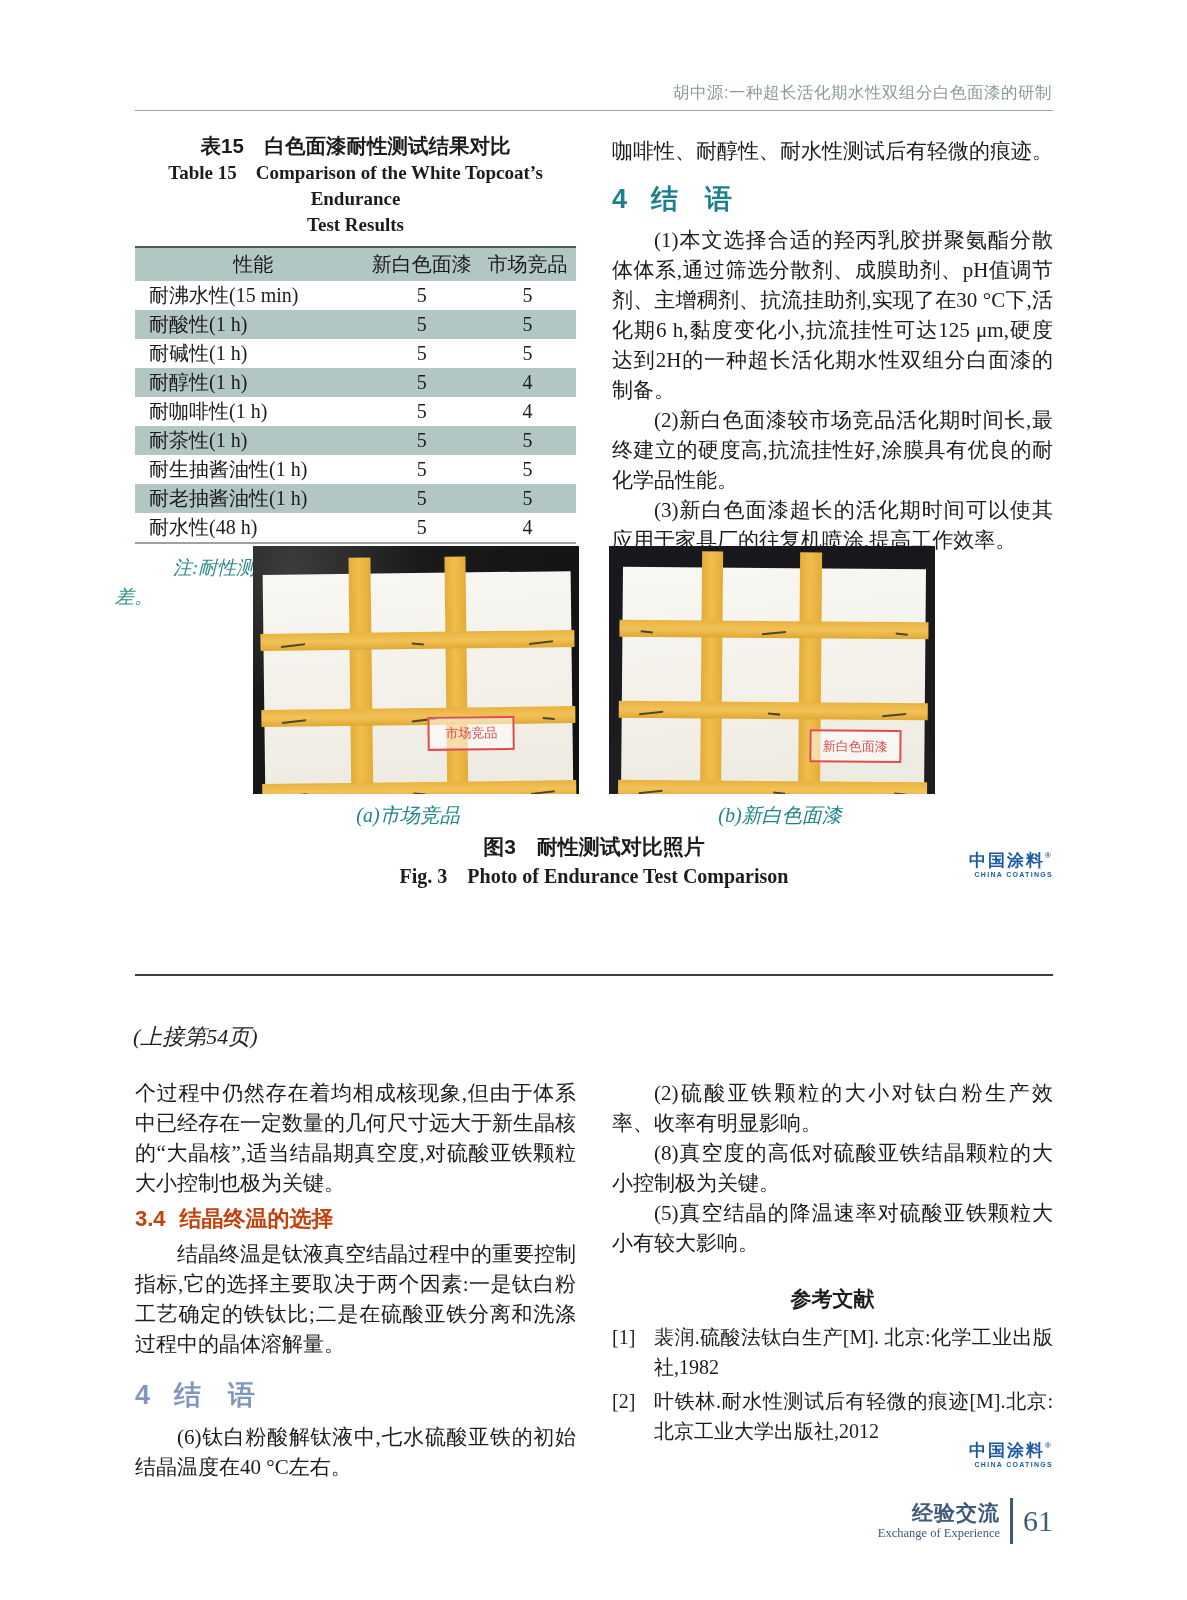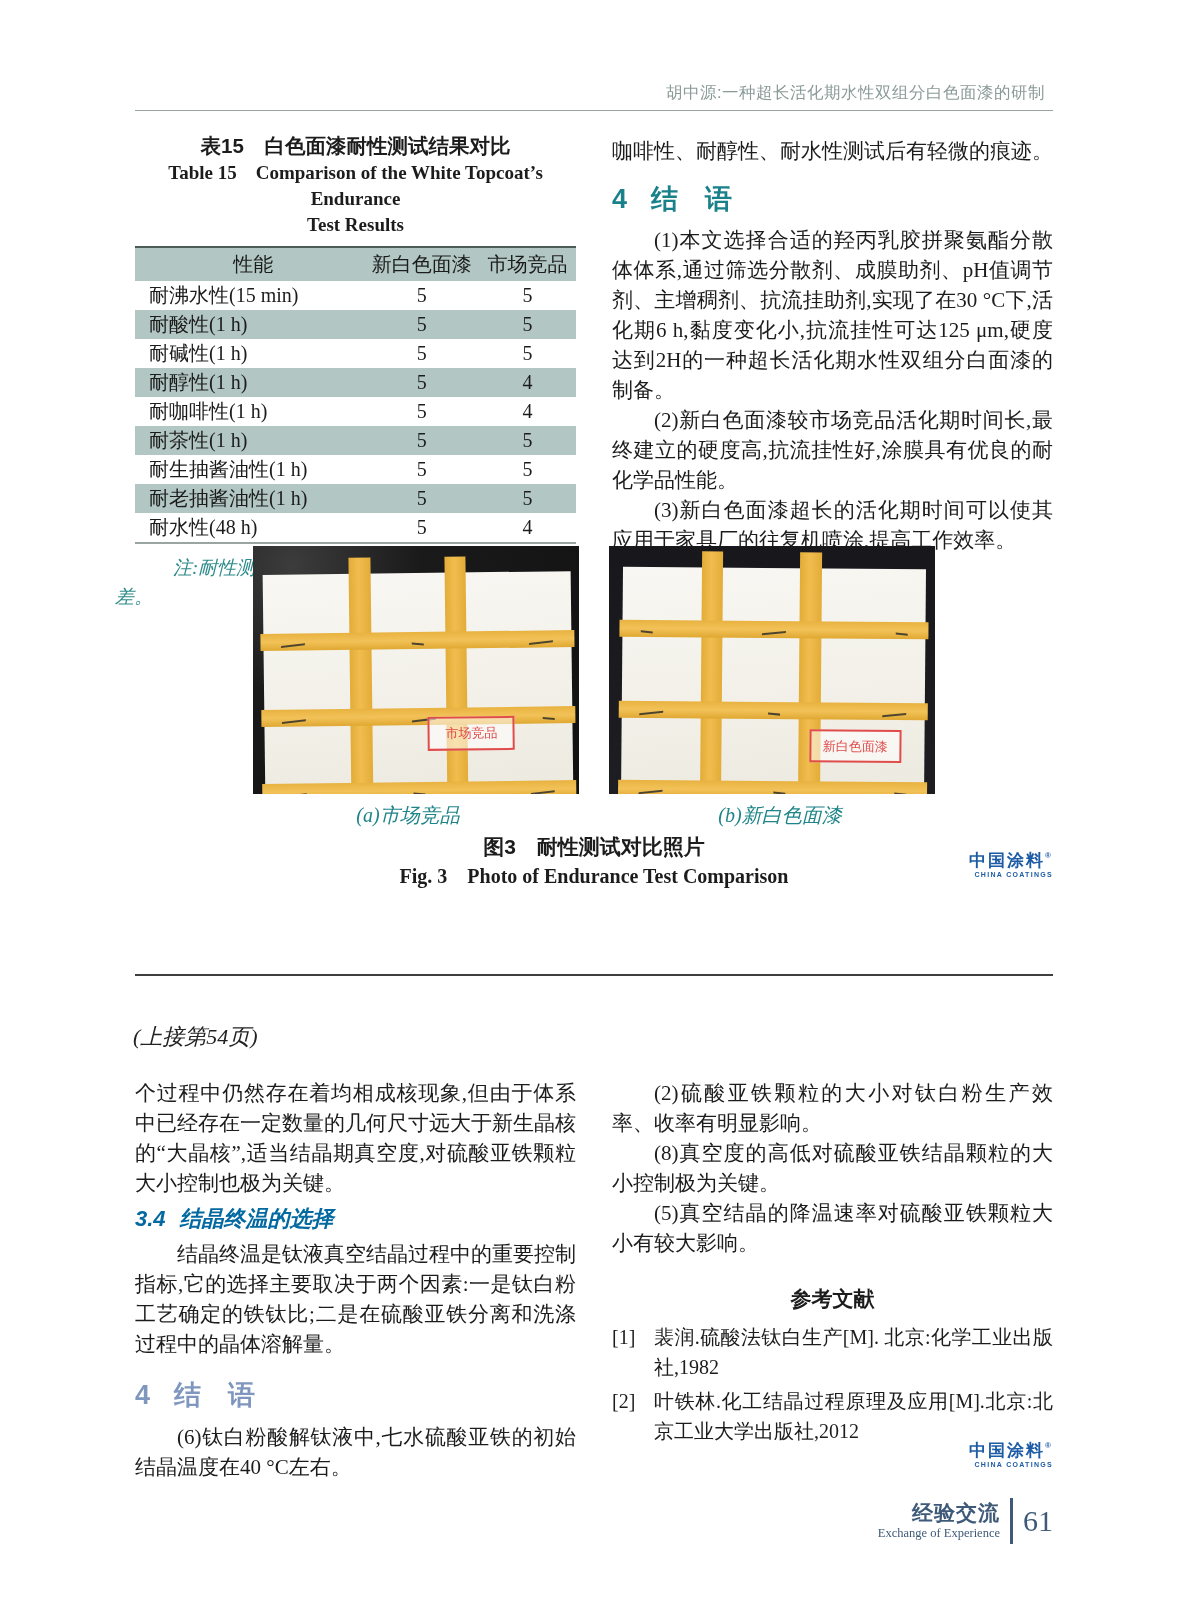--- a/index.html
+++ b/index.html
@@ -4,21 +4,21 @@
 <style>
   html,body { margin:0; padding:0; }
   body {
     width:1187px; height:1600px; position:relative; overflow:hidden;
     background:#ffffff; color:#1c1c1c;
     font-family:"Liberation Serif","DejaVu Serif",serif;
   }
   .content { position:absolute; left:135px; top:0; width:918px; height:1600px; }
 
   
-  .running-head { position:absolute; top:82px; right:8px; font-family:"Liberation Sans","DejaVu Sans",sans-serif;
+  .running-head { position:absolute; top:82px; right:1px; font-family:"Liberation Sans","DejaVu Sans",sans-serif;
     font-size:16.5px; color:#8a9a97; letter-spacing:.5px; }
   .head-rule { position:absolute; top:110px; left:0; right:0; height:1px; background:#9aa5a3; }
 
   
   .sec-upper { position:absolute; top:128px; left:0; right:0; display:flex; gap:36px; }
   .col { flex:1; min-width:0; }
 
   .tbl-title-zh { font-family:"Liberation Sans","DejaVu Sans",sans-serif; font-weight:bold;
     font-size:20.5px; text-align:center; line-height:28px; padding-top:4px; }
   .tbl-title-en { font-weight:bold; font-size:19px; text-align:center; line-height:26px; }
@@ -83,22 +83,22 @@
   .logo-zh { font-family:"Liberation Sans","DejaVu Sans",sans-serif; font-weight:bold;
     font-size:17px; letter-spacing:2px; }
   .logo-reg { font-size:8px; vertical-align:top; }
   .logo-en { font-family:"Liberation Sans","DejaVu Sans",sans-serif; font-weight:bold;
     font-size:7px; letter-spacing:1.3px; margin-top:2px; }
 
   
   .divider { position:absolute; top:974px; left:0; right:0; height:2px; background:#3f3f3f; }
   .continued { position:absolute; top:1022px; left:-2px; font-style:italic; font-size:22px; color:#222222; }
   .sec-lower { position:absolute; top:1078px; left:0; right:0; display:flex; gap:36px; }
-  .h-blue-sub { display:flex; align-items:baseline; margin:6px 0 5px 0; color:#0369a1;
-    font-family:"Liberation Sans","DejaVu Sans",sans-serif; font-weight:bold; font-size:22px;font-style:italic; }
+  .h-blue-sub { display:flex; align-items:baseline; margin:6px 0 5px 0; color:#c2410c;
+    font-family:"Liberation Sans","DejaVu Sans",sans-serif; font-weight:bold; font-size:22px; }
   .h-blue-sub .h-num { margin-right:14px; }
   .h-blue { display:flex; align-items:baseline; margin:18px 0 9px 0; color:#7f97bf;
     font-family:"Liberation Sans","DejaVu Sans",sans-serif; font-weight:bold; font-size:27px; }
   .h-blue .h-num { margin-right:24px; }
   .refs-heading { text-align:center; font-family:"Liberation Sans","DejaVu Sans",sans-serif;
     font-weight:bold; font-size:21px; margin-top:26px; line-height:30px; }
   .ref-list { margin-top:8px; }
   .ref-item { display:flex; font-size:20px; line-height:30px; margin-top:4px; }
   .ref-label { width:42px; flex:none; }
   .ref-text { flex:1; text-align:justify; }
@@ -280,21 +280,21 @@
       <p class="body-p">(8)真空度的高低对硫酸亚铁结晶颗粒的大小控制极为关键。</p>
       <p class="body-p">(5)真空结晶的降温速率对硫酸亚铁颗粒大小有较大影响。</p>
       <div class="refs-heading">参考文献</div>
       <div class="ref-list">
           <div class="ref-item">
             <span class="ref-label">[1]</span>
             <span class="ref-text">裴润.硫酸法钛白生产[M]. 北京:化学工业出版社,1982</span>
           </div>
           <div class="ref-item">
             <span class="ref-label">[2]</span>
-            <span class="ref-text">叶铁林.化工结晶过程原理及应用[M].北京:北京工业大学出版社,2012</span>
+            <span class="ref-text">叶铁林.耐水性测试后有轻微的痕迹[M].北京:北京工业大学出版社,2012</span>
           </div>
         </div>
     </div>
   </div>
 
   <div class="logo logo-2">
     <div class="logo-zh"><span>中国涂料</span><span class="logo-reg">®</span></div>
     <div class="logo-en">CHINA COATINGS</div>
   </div>
 

